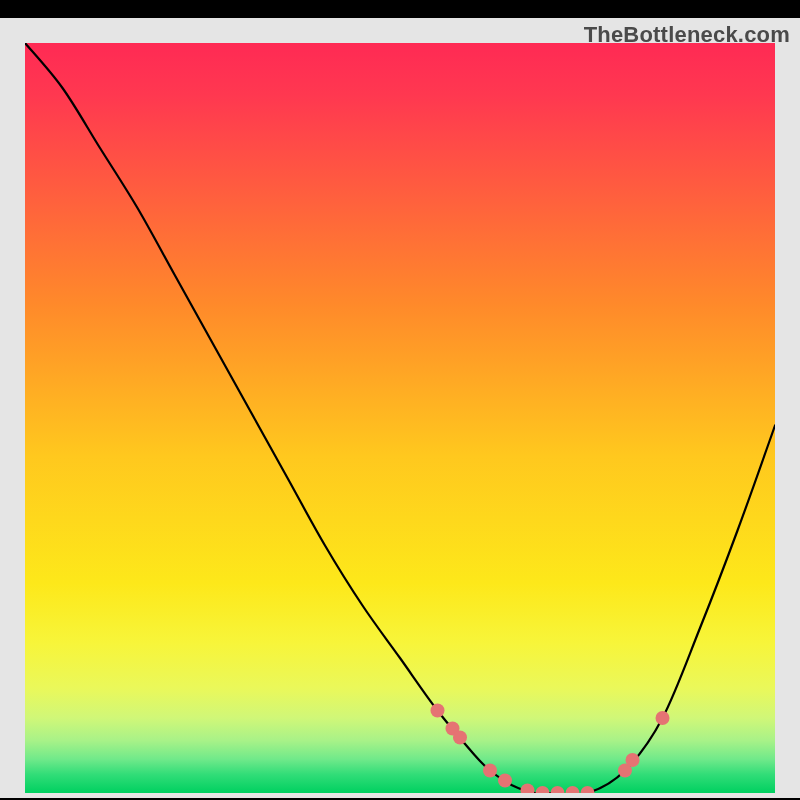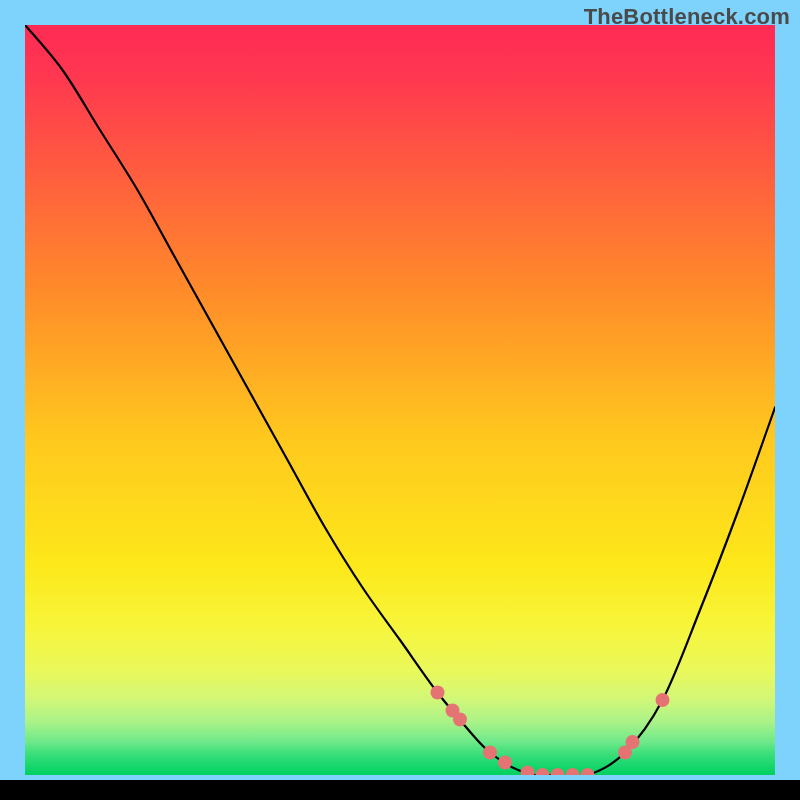--- a/index.html
+++ b/index.html
@@ -7,22 +7,23 @@
     padding: 0;
     background: #000;
     width: 800px;
     height: 800px;
     overflow: hidden;
     font-family: Arial, Helvetica, sans-serif;
   }
   .frame {
     width: 800px;
     height: 780px;
-    background: #7dd3fc;
+    background: #e5e5e5;
     position: relative;
+    margin-top: 18px;
   }
   .watermark {
     position: absolute;
     top: 4px;
     right: 10px;
     color: #4a4a4a;
     font-size: 22px;
     font-weight: 600;
     letter-spacing: 0.2px;
     z-index: 5;

